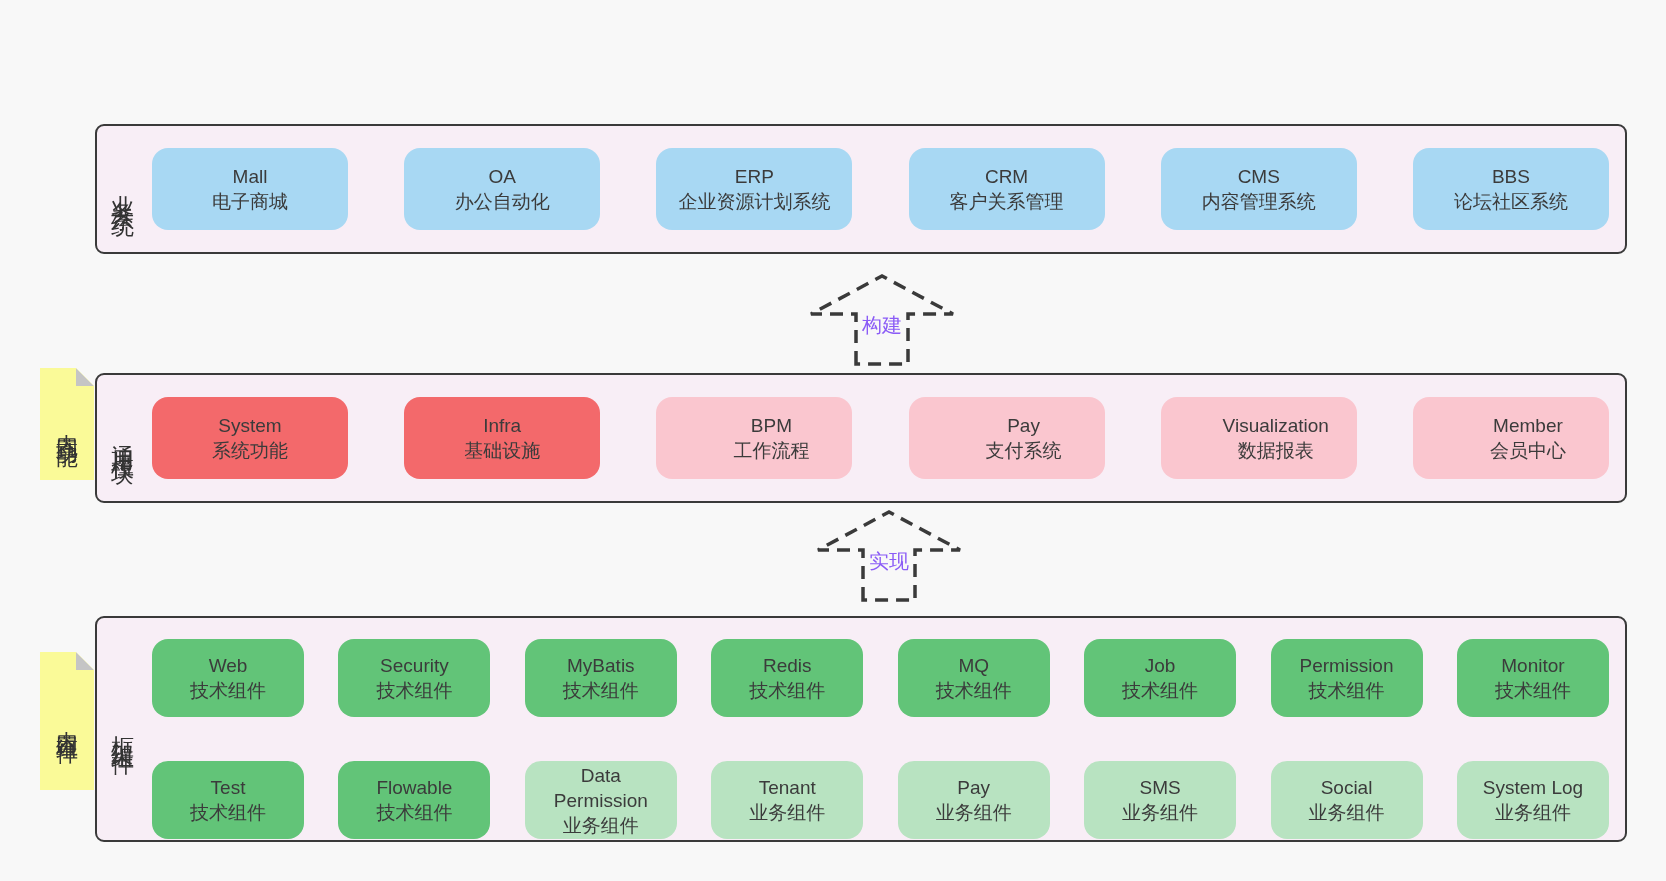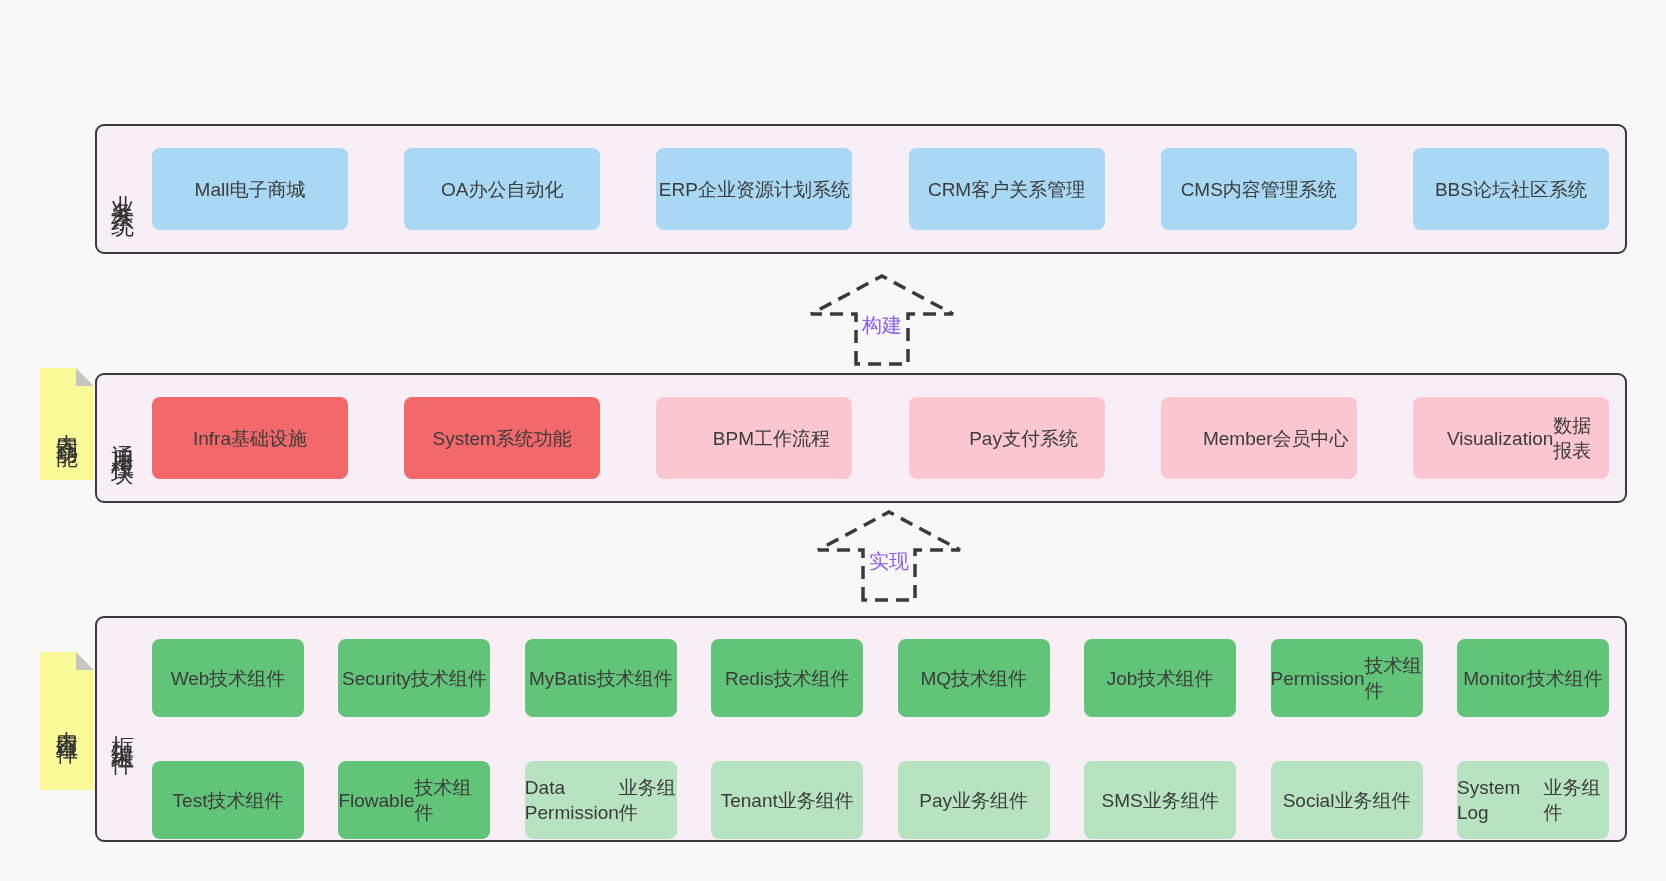--- a/index.html
+++ b/index.html
@@ -16,22 +16,22 @@
   .v-label { position:absolute; left:11px; top:50%; transform:translateY(-50%);
              writing-mode:vertical-rl; text-orientation:upright;
              font-size:23px; letter-spacing:6px; color:#333; white-space:nowrap; }
 
   .row6 { position:absolute; left:55px; right:16px; top:50%; transform:translateY(-50%);
           display:flex; justify-content:space-between; align-items:center; }
   .rows8 { position:absolute; left:55px; right:16px; top:21px; bottom:23px;
            display:flex; flex-direction:column; justify-content:space-between;gap:44px; }
   .row8 { display:flex; justify-content:space-between; align-items:center; }
 
-  .box { border-radius:8px; display:flex; flex-direction:row; align-items:center;
-         justify-content:center; text-align:left; box-sizing:border-box; }
+  .box { border-radius:16px; display:flex; flex-direction:column; align-items:center;
+         justify-content:center; text-align:center; box-sizing:border-box; }
   .row6 .box { width:196px; height:82px; }
   .row8 .box { width:152px; height:78px; }
   .bt, .bs { display:block; font-size:19px; line-height:25px; white-space:pre-line; }
 
   .blue        { background:#a8d8f3; }
   .red         { background:#f3696b; }
   .pink        { background:#fac6cf;padding-left:34px; }
   .green-dark  { background:#62c478; }
   .green-light { background:#b8e3c1; }
 
@@ -103,42 +103,42 @@
     <svg viewBox="0 0 150 96">
       <path d="M49,92 L49,42 L4,42 L75,4 L146,42 L101,42 L101,92 Z"></path>
     </svg>
     <span class="arrow-label">构建</span>
   </div>
 
   <section class="layer layer-2">
     <div class="v-label">通用模块</div>
     <div class="row6">
       <div class="box red">
+        <span class="bt">System</span>
+        <span class="bs">系统功能</span>
+      </div>
+      <div class="box red">
         <span class="bt">Infra</span>
         <span class="bs">基础设施</span>
       </div>
-      <div class="box red">
-        <span class="bt">System</span>
-        <span class="bs">系统功能</span>
-      </div>
       <div class="box pink">
         <span class="bt">BPM</span>
         <span class="bs">工作流程</span>
       </div>
       <div class="box pink">
         <span class="bt">Pay</span>
         <span class="bs">支付系统</span>
       </div>
       <div class="box pink">
+        <span class="bt">Visualization</span>
+        <span class="bs">数据报表</span>
+      </div>
+      <div class="box pink">
         <span class="bt">Member</span>
         <span class="bs">会员中心</span>
-      </div>
-      <div class="box pink">
-        <span class="bt">Visualization</span>
-        <span class="bs">数据报表</span>
       </div>
     </div>
   </section>
 
   <div class="arrow arrow-2">
     <svg viewBox="0 0 150 96">
       <path d="M49,92 L49,42 L4,42 L75,4 L146,42 L101,42 L101,92 Z"></path>
     </svg>
     <span class="arrow-label">实现</span>
   </div>

